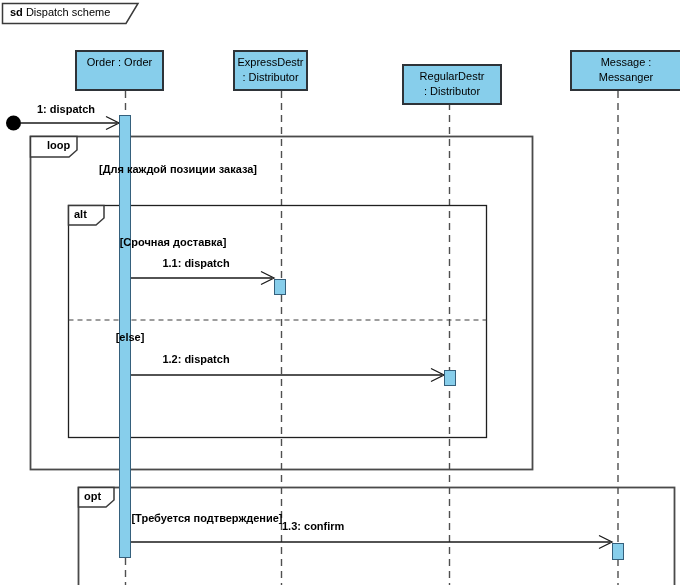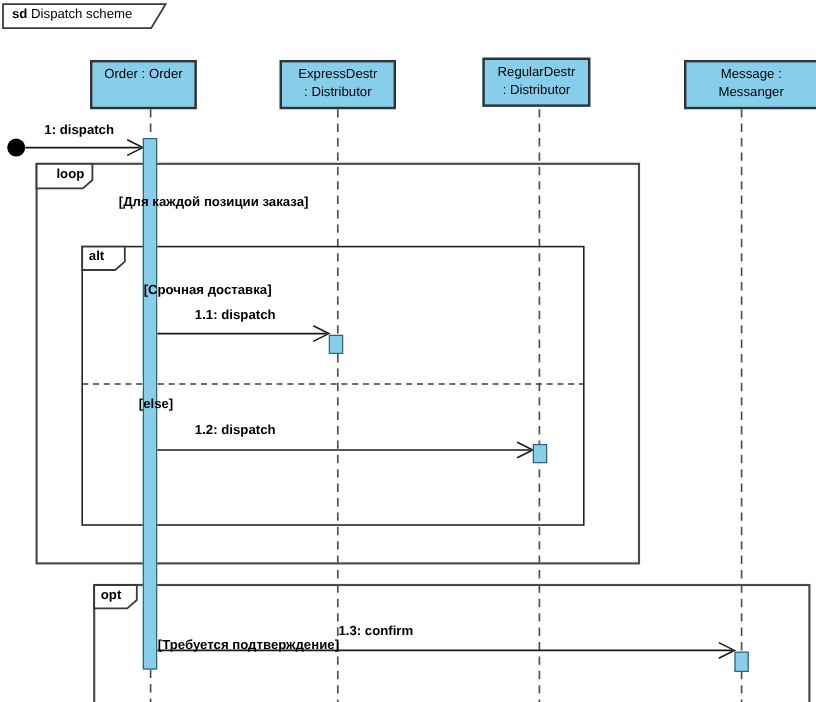--- a/index.html
+++ b/index.html
@@ -74,45 +74,45 @@
 
   <div class="title-label">
     <span class="kw">sd</span>
     <span>Dispatch scheme</span>
   </div>
 
   <div class="head" style="left:75px;top:50px;width:89px;">
     <div>Order : Order</div>
     <div></div>
   </div>
-  <div class="head" style="left:233px;top:50px;width:97px;">
+  <div class="head" style="left:233px;top:50px;width:75px;">
     <div>ExpressDestr</div>
     <div>: Distributor</div>
   </div>
-  <div class="head" style="left:402px;top:48px;width:90px;">
+  <div class="head" style="left:402px;top:64px;width:100px;">
     <div>RegularDestr</div>
     <div>: Distributor</div>
   </div>
   <div class="head" style="left:570px;top:50px;width:112px;">
     <div>Message :</div>
     <div>Messanger</div>
   </div>
 
   <div class="activation" style="left:119px;top:115px;width:12px;height:443px;"></div>
   <div class="activation" style="left:274px;top:279px;width:12px;height:16px;"></div>
   <div class="activation" style="left:444px;top:370px;width:12px;height:16px;"></div>
   <div class="activation" style="left:612px;top:543px;width:12px;height:17px;"></div>
 
   <div class="label operator" style="left:36px;top:139px;text-align:right;padding-left:11px;">loop</div>
   <div class="label operator" style="left:74px;top:208px;text-align:center;">alt</div>
   <div class="label operator" style="left:84px;top:490px;text-align:left;">opt</div>
 
   <div class="label" style="left:78px;top:163px;width:200px;">[Для каждой позиции заказа]</div>
   <div class="label" style="left:73px;top:236px;width:200px;">[Срочная доставка]</div>
   <div class="label" style="left:80px;top:331px;width:100px;">[else]</div>
-  <div class="label" style="left:107px;top:532px;width:200px;">[Требуется подтверждение]</div>
+  <div class="label" style="left:107px;top:512px;width:200px;">[Требуется подтверждение]</div>
 
   <div class="label" style="left:16px;top:103px;width:100px;">1: dispatch</div>
   <div class="label" style="left:146px;top:257px;width:100px;">1.1: dispatch</div>
   <div class="label" style="left:146px;top:353px;width:100px;">1.2: dispatch</div>
   <div class="label" style="left:282px;top:520px;width:62px;">1.3: confirm</div>
 
 </div>
 
 </body></html>

